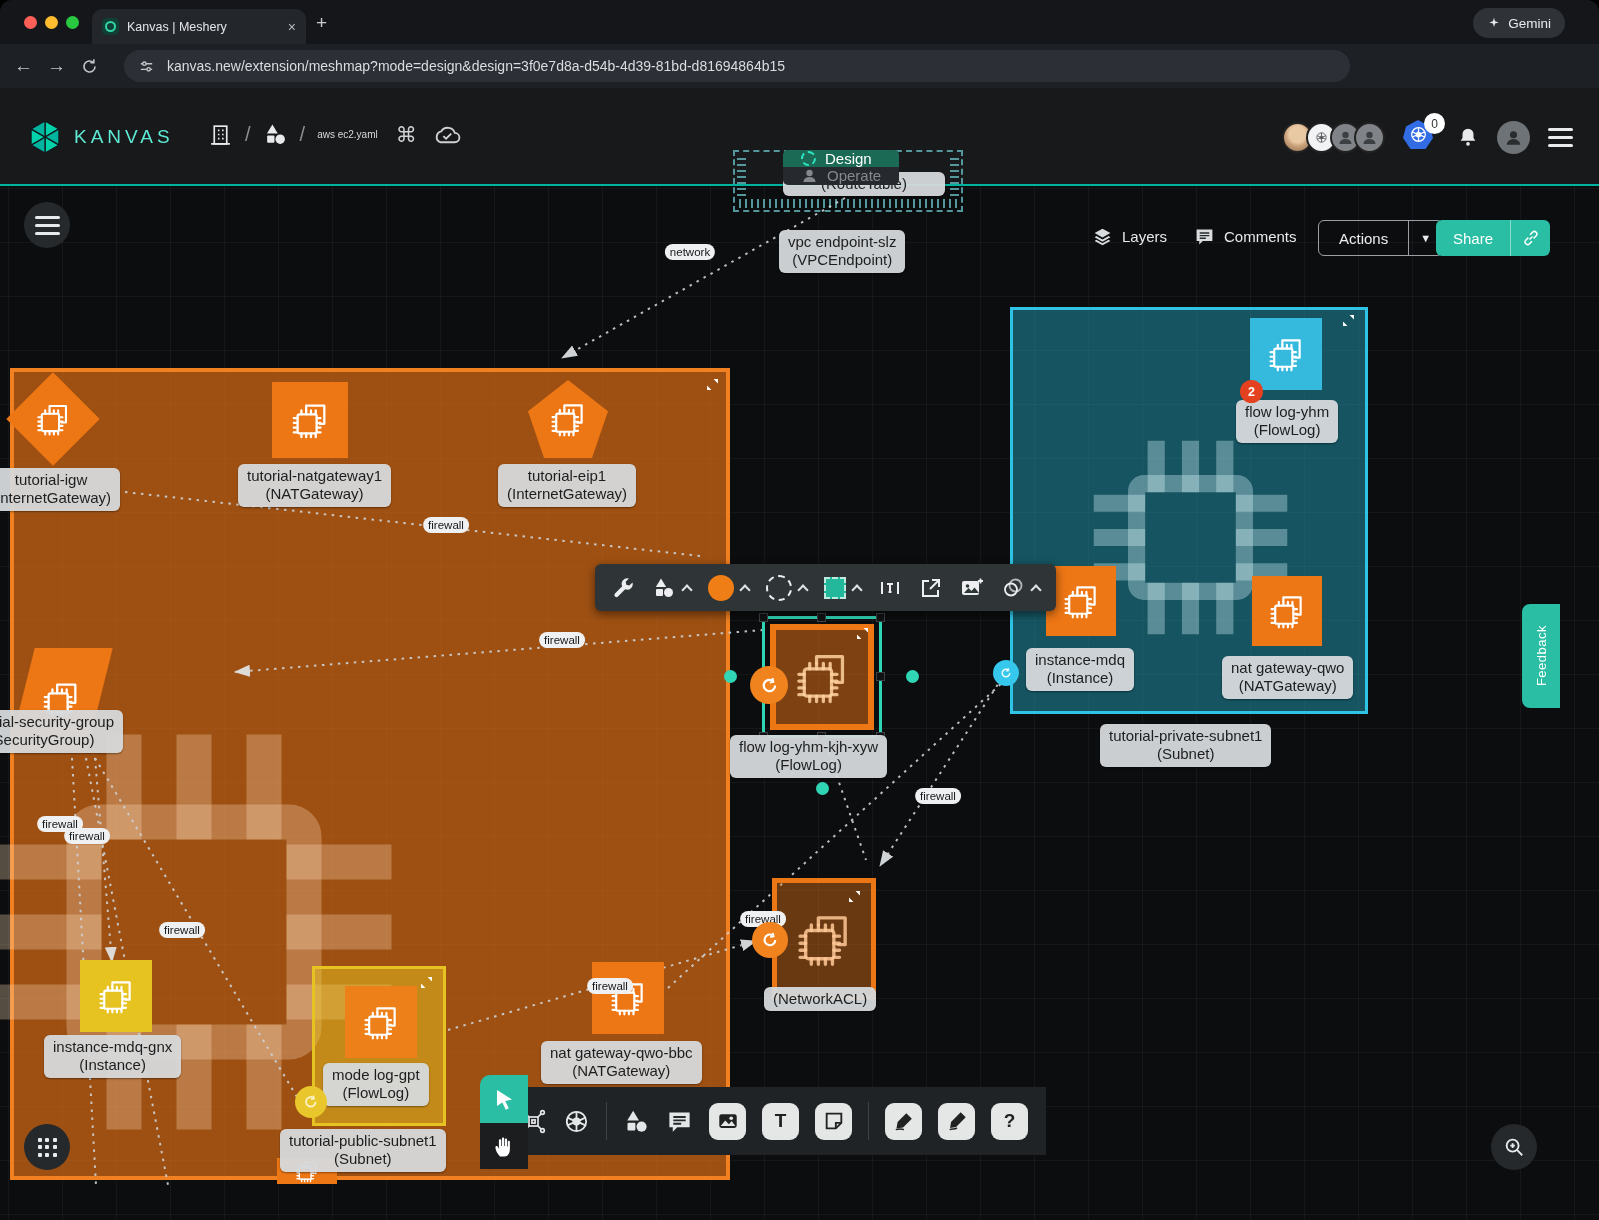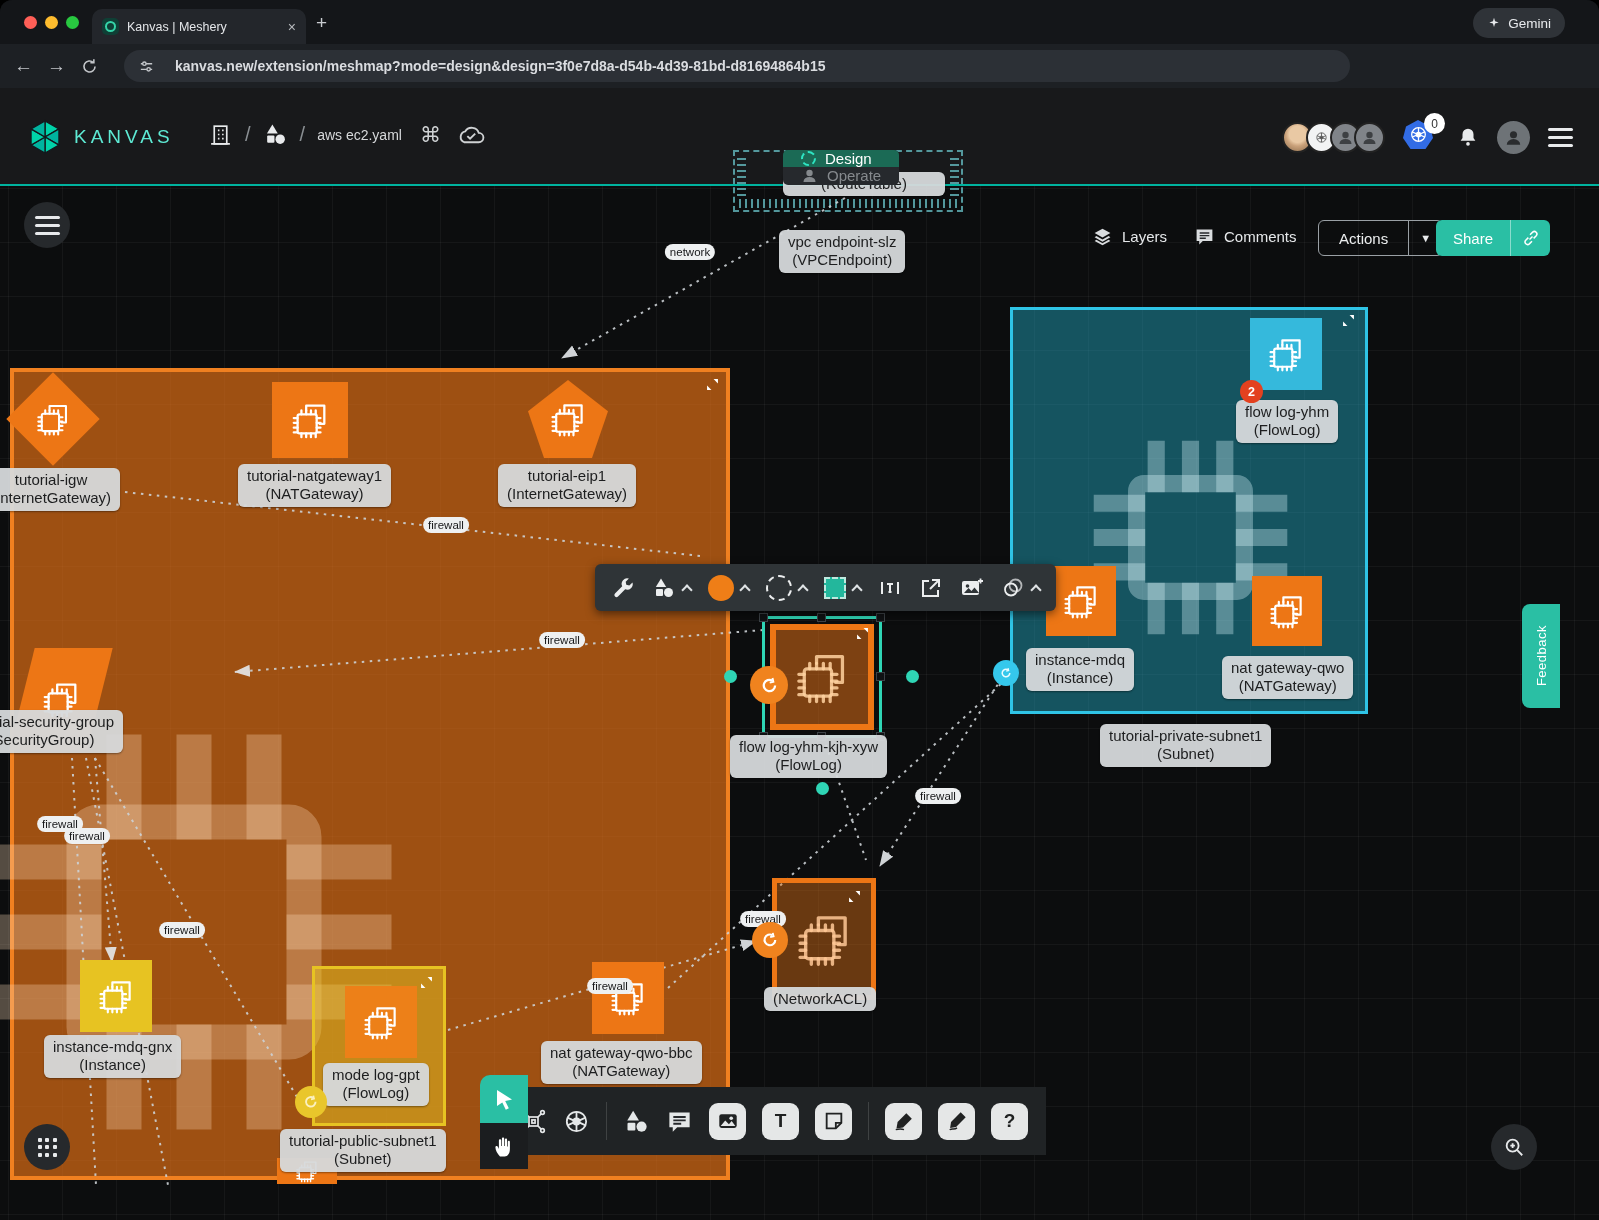--- a/index.html
+++ b/index.html
@@ -14,39 +14,39 @@
   #tab .fav{width:17px;height:17px;border-radius:5px;background:#0f3f35;display:flex;align-items:center;justify-content:center;}
   #tab .fav i{width:11px;height:11px;border:2px solid #35d4a8;border-radius:50%;display:block;}
   #tab .title{font-size:12.5px;color:#e4e6e9;flex:1;white-space:nowrap;overflow:hidden;}
   #tab .close{color:#b8bbbf;font-size:14px;}
   .newtab{position:absolute;left:316px;top:12px;color:#c9ccd0;font-size:19px;}
   #gemini{position:absolute;right:34px;top:8px;height:30px;padding:0 14px;border-radius:16px;background:#2f3338;display:flex;align-items:center;gap:7px;color:#e8eaed;font-size:13.5px;}
   #gemini svg{width:14px;height:14px;color:#e8eaed;}
   #urlrow{position:absolute;left:0;top:44px;width:1599px;height:44px;background:#1d2024;display:flex;align-items:center;}
   .navic{color:#c3c6ca;font-size:19px;margin-left:14px;}
   .navsvg{width:19px;height:19px;color:#c3c6ca;margin-left:14px;}
-  #urlpill{position:absolute;left:124px;top:6px;width:1226px;height:32px;background:#2c3036;border-radius:16px;display:flex;align-items:center;padding:16px 14px;gap:20px;font-weight:bold;}
+  #urlpill{position:absolute;left:124px;top:6px;width:1226px;height:32px;background:#2c3036;border-radius:16px;display:flex;align-items:center;padding:16px 14px;gap:12px;}
   #urlpill .site{width:17px;height:17px;color:#c3c6ca;}
   #urlpill .url{font-size:14px;color:#dadce0;white-space:nowrap;}
   .chromeright{position:absolute;right:0;top:44px;height:44px;display:flex;align-items:center;gap:14px;padding-right:16px;}
   .chromeright svg{width:19px;height:19px;color:#c6c9cc;}
   .chromeright .star{color:#c6c9cc;font-size:19px;line-height:19px;}
   #cavatar{width:26px;height:26px;border-radius:50%;background:#7e82f0;color:#fff;font-size:13px;display:flex;align-items:center;justify-content:center;}
   .kebab{display:flex;flex-direction:column;gap:3px;}
   .kebab i{width:3.5px;height:3.5px;border-radius:50%;background:#c6c9cc;display:block;}
 
   
   #appheader{position:absolute;left:0;top:88px;width:1599px;height:98px;background:#18191b;border-bottom:2px solid #00b39f;}
   #brand{position:absolute;left:26px;top:30px;display:flex;align-items:center;gap:10px;}
   #brand svg{width:38px;height:38px;}
   #brand .word{color:#5eead4;font-size:19px;font-weight:normal;letter-spacing:4px;}
   .crumb{position:absolute;top:34px;display:flex;align-items:center;color:#cfd2d5;}
   .crumb svg{width:25px;height:25px;color:#e8eaec;}
   .sep{color:#8a8f93;font-size:20px;font-weight:300;margin:0 12px;}
-  .fname{color:#d6d8da;font-size:14px;}
+  .fname{color:#d6d8da;font-size:10px;}
   .cmd{color:#cfd2d4;font-size:21px;margin-left:18px;}
   .hdr-right{position:absolute;right:0;top:0;height:98px;display:flex;align-items:center;padding-right:26px;gap:18px;}
   .avstack{display:flex;}
   .av{width:31px;height:31px;border-radius:50%;border:2px solid #222;margin-left:-7px;display:flex;align-items:center;justify-content:center;}
   .av svg{width:17px;height:17px;color:#3d4043;}
   #k8swrap{position:relative;width:36px;height:34px;}
   #k8shex{width:30px;height:29px;background:#326ce5;clip-path:polygon(50% 0,90% 22%,100% 62%,75% 100%,25% 100%,0 62%,10% 22%);display:flex;align-items:center;justify-content:center;}
   #k8shex svg{width:19px;height:19px;color:#fff;}
   #k8sbadge{position:absolute;right:-6px;top:-7px;width:21px;height:21px;border-radius:50%;background:#fff;color:#333;font-size:12px;display:flex;align-items:center;justify-content:center;}
   .bellic{width:22px;height:22px;color:#e8eaec;}

